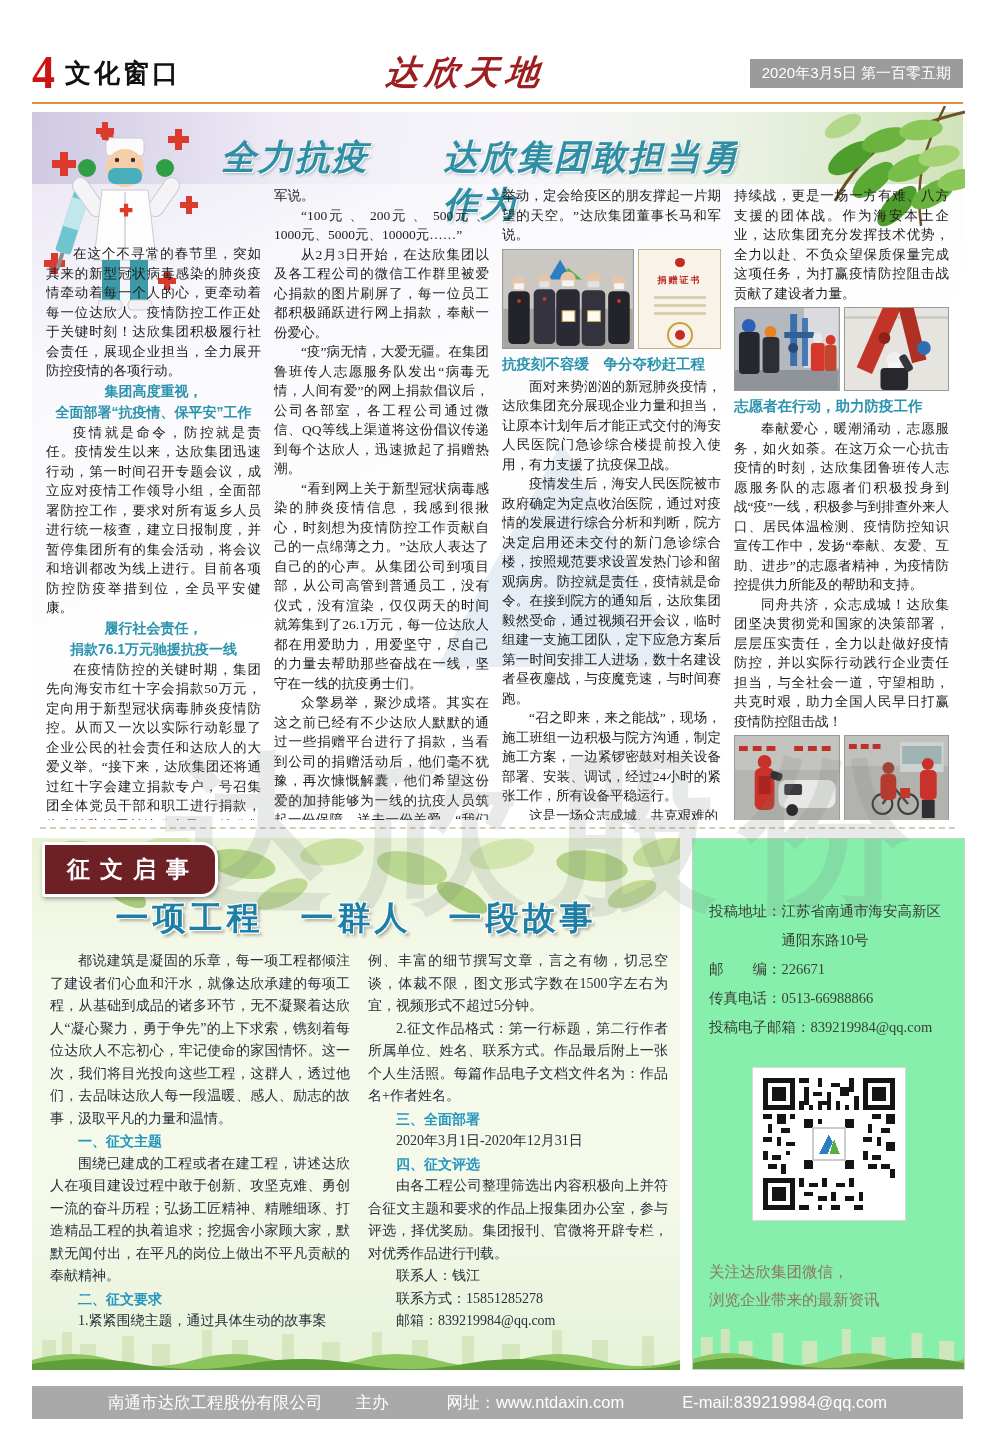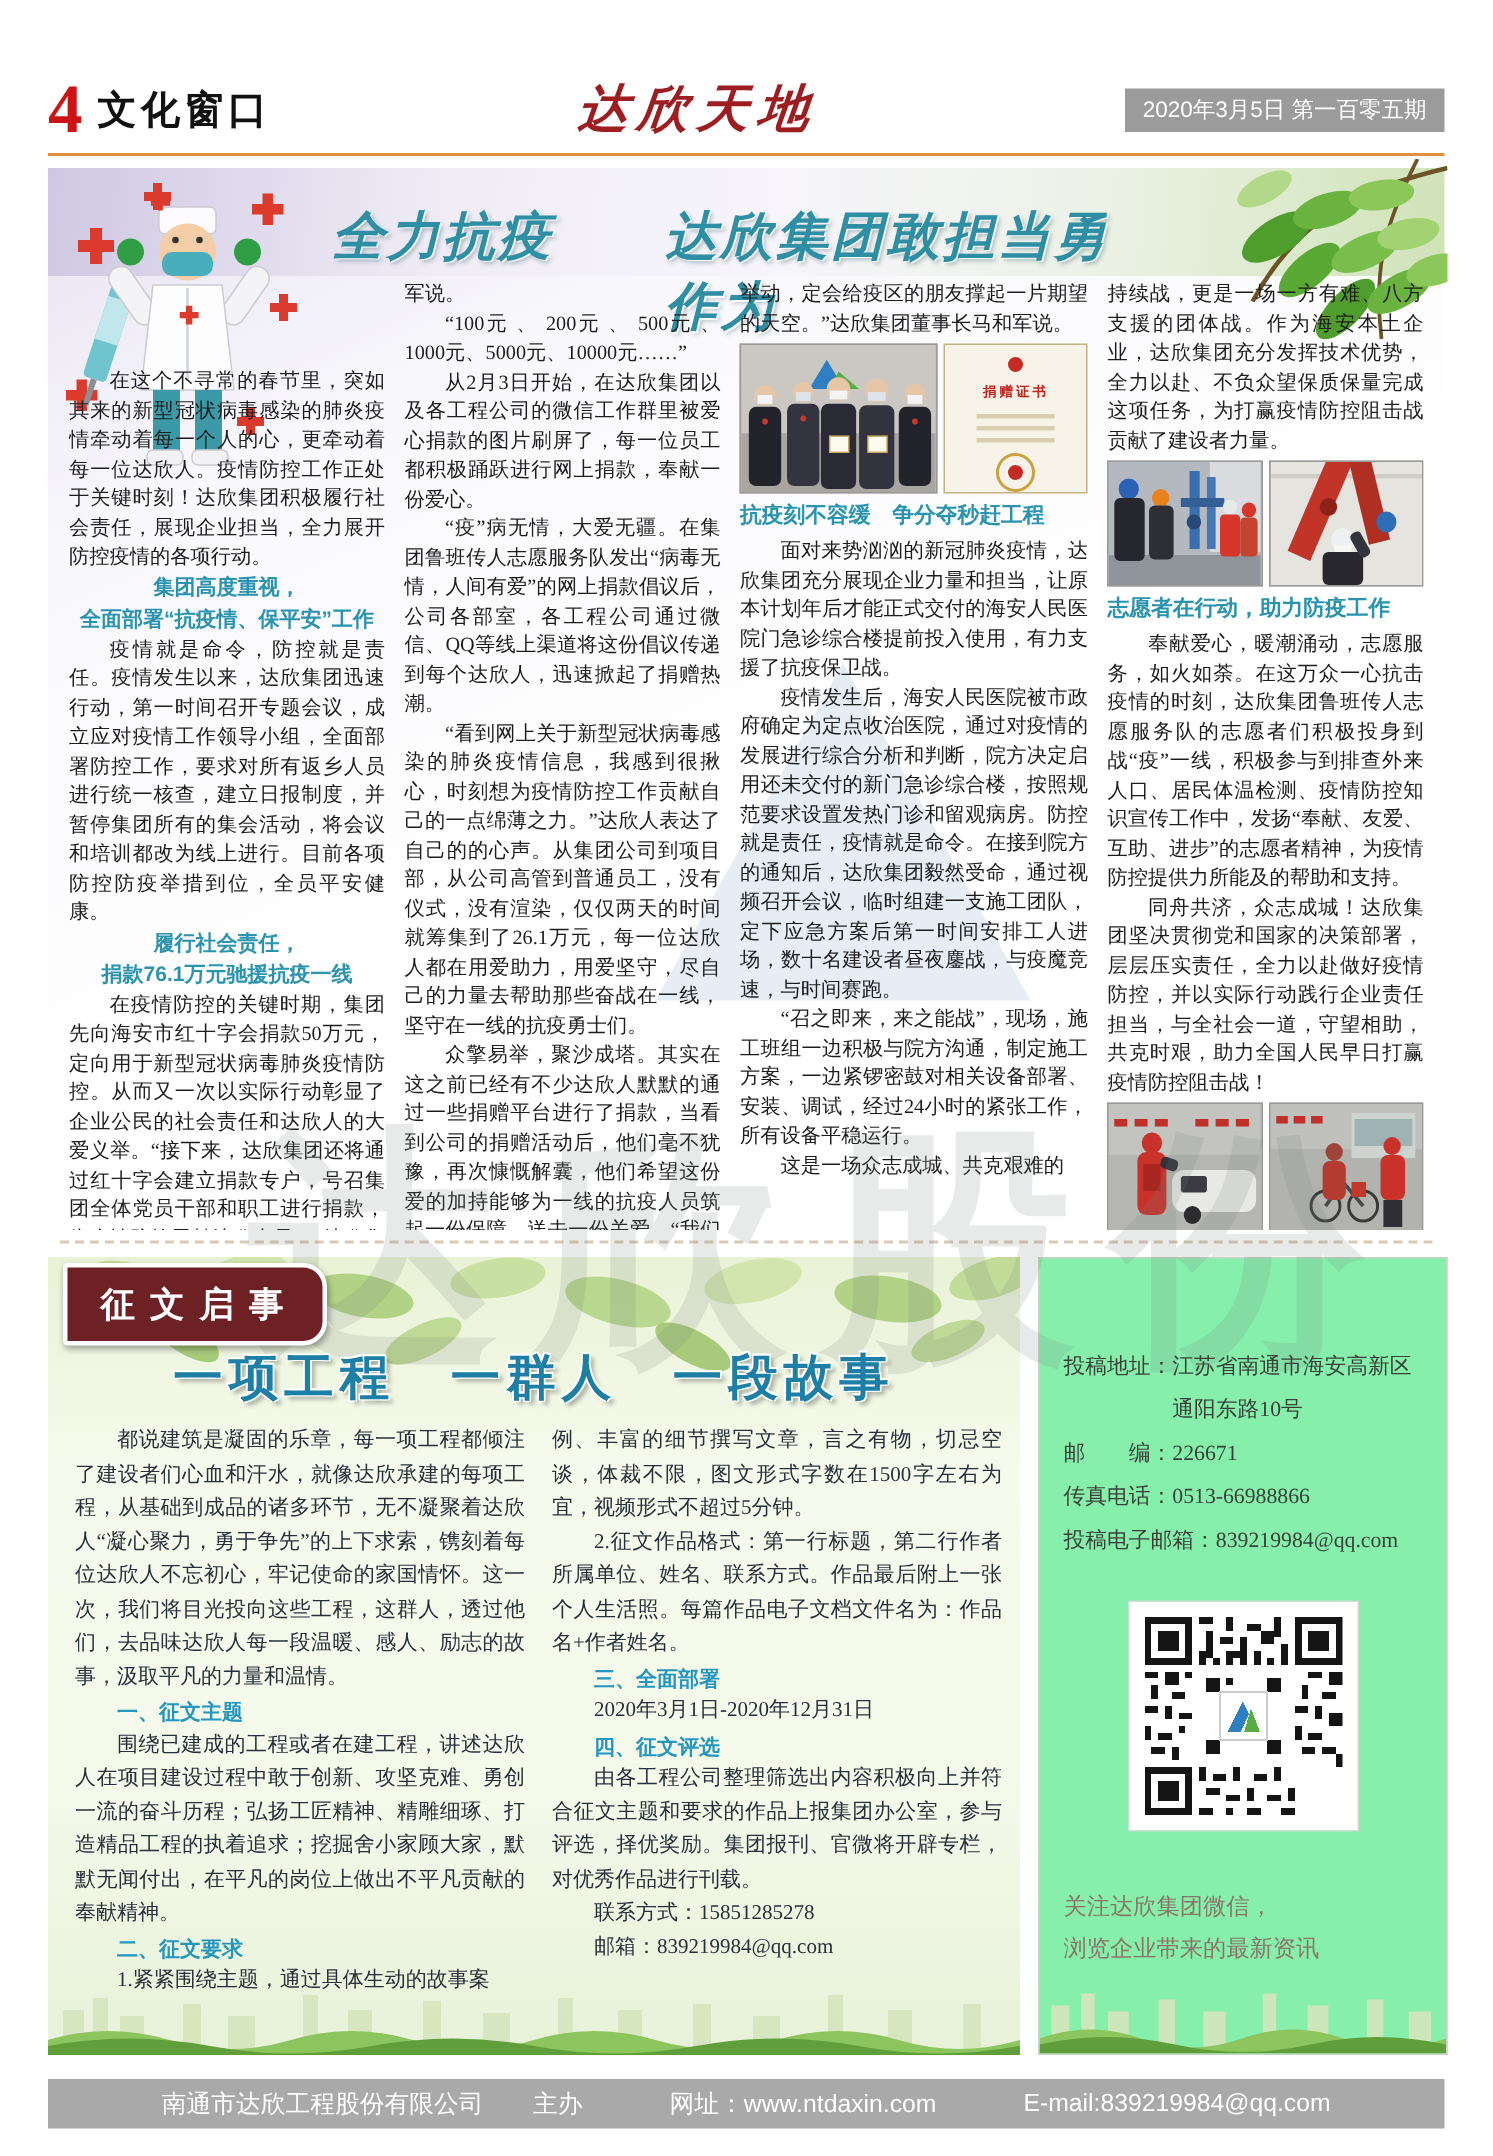--- a/index.html
+++ b/index.html
@@ -40,21 +40,21 @@
   .ap0 { text-indent:0; }
   .ah  { text-align:center; text-indent:0; color:#2a93ae; font-weight:bold;
          font-family:"Liberation Sans",sans-serif; font-size:14px; line-height:21px; }
   .pcap{ text-indent:0; color:#2a93ae; font-weight:bold;
          font-family:"Liberation Sans",sans-serif; font-size:14.5px; line-height:22px; margin:4px 0 2px; }
 
   .prow { display:flex; gap:4px; margin:4px 0 4px; }
   .ph { border:1px solid #9a9a9a; background:#bbb; overflow:hidden; }
   .ph svg { display:block; }
   .ph-group { width:132px; height:100px; }
-  .ph-cert  { width:96px;  height:100px; background:#f7f3e8; border:1px solid #c4b384;
+  .ph-cert  { width:83px;  height:100px; background:#f7f3e8; border:1px solid #c4b384;
               display:flex; flex-direction:column; align-items:center; padding-top:8px; }
   .cert-star { width:10px; height:10px; border-radius:50%; background:#c52a24; }
   .cert-title { color:#c0241e; font-size:9px; font-weight:bold; letter-spacing:2px; margin-top:4px; }
   .cert-line { width:52px; height:3px; background:#d9cfae; margin-top:5px; }
   .cert-wreath { width:26px; height:26px; border:2px solid #c9a23e; border-radius:50%; margin-top:7px;
                  display:flex; align-items:center; justify-content:center; }
   .cert-seal { width:10px; height:10px; border-radius:50%; background:#c52a24; }
   .ph-half { width:50%; height:84px; }
   .ph-half2 { width:50%; height:90px; }
 
@@ -369,20 +369,21 @@
         <p class="eh">二、征文要求</p>
         <p class="ep">1.紧紧围绕主题，通过具体生动的故事案</p>
       </div>
       <div class="ecol">
         <p class="ap0">例、丰富的细节撰写文章，言之有物，切忌空谈，体裁不限，图文形式字数在1500字左右为宜，视频形式不超过5分钟。</p>
         <p class="ep">2.征文作品格式：第一行标题，第二行作者所属单位、姓名、联系方式。作品最后附上一张个人生活照。每篇作品电子文档文件名为：作品名+作者姓名。</p>
         <p class="eh">三、全面部署</p>
         <p class="ep">2020年3月1日-2020年12月31日</p>
         <p class="eh">四、征文评选</p>
         <p class="ep">由各工程公司整理筛选出内容积极向上并符合征文主题和要求的作品上报集团办公室，参与评选，择优奖励。集团报刊、官微将开辟专栏，对优秀作品进行刊载。</p>
+        <p class="ep">联系人：钱江</p>
         <p class="ep">联系方式：15851285278</p>
         <p class="ep">邮箱：839219984@qq.com</p>
       </div>
     </div>
     <svg class="grass" viewBox="0 0 648 56" preserveAspectRatio="none">
       <g fill="#d5e6bd" opacity="0.9">
         <rect x="10" y="26" width="14" height="30"></rect>
           <rect x="30" y="18" width="10" height="38"></rect>
           <rect x="48" y="30" width="16" height="26"></rect>
           <rect x="90" y="22" width="12" height="34"></rect>

